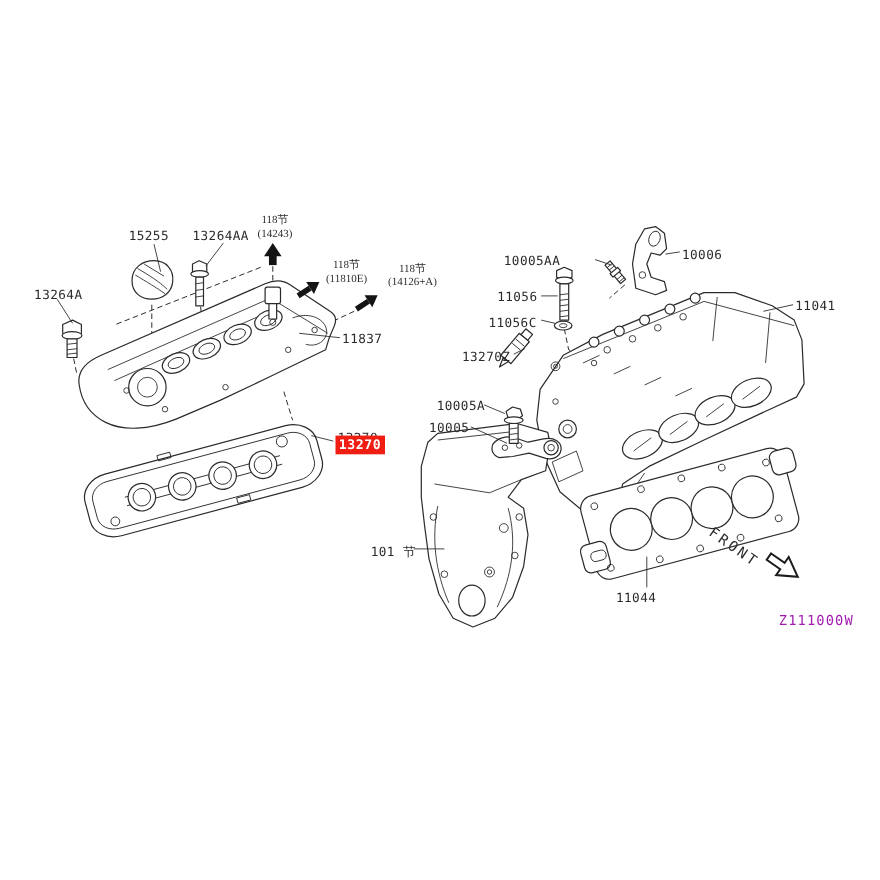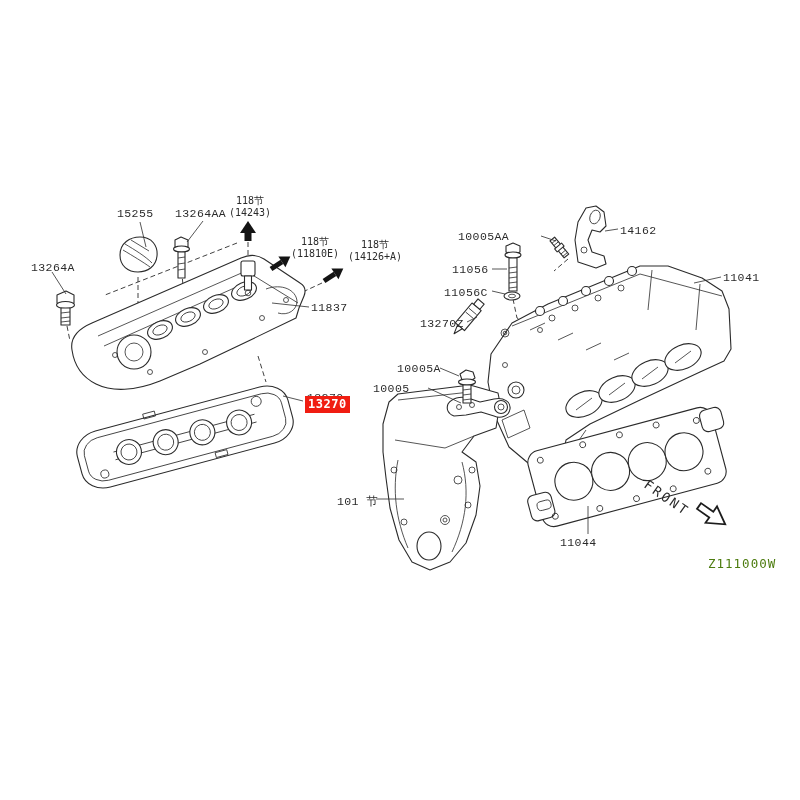--- a/index.html
+++ b/index.html
@@ -3,28 +3,28 @@
 <meta charset="utf-8">
 <style>
   html,body{margin:0;padding:0;background:#fff;}
   #stage{position:relative;width:800px;height:800px;background:#ffffff;overflow:hidden;
          font-family:"DejaVu Sans Mono", monospace;}
   svg{position:absolute;left:0;top:0;}
   .fw{fill:#ffffff;stroke:#2b2b2b;stroke-width:1.1;stroke-linejoin:round;}
   .thin{fill:none;stroke:#2b2b2b;stroke-width:0.8;}
   .dash{fill:none;stroke:#2b2b2b;stroke-width:0.9;stroke-dasharray:5 3;}
   .blk{fill:#141414;stroke:none;}
-  .lbl{position:absolute;font-size:11.5px;letter-spacing:0.4px;color:#2b2b2b;white-space:nowrap;z-index:3;font-family:Liberation Mono, monospace;}
-  .sec{position:absolute;font-size:10px;line-height:1.2;color:#2b2b2b;text-align:center;white-space:nowrap;z-index:3;}
+  .lbl{position:absolute;font-size:11.5px;letter-spacing:0.4px;color:#2b2b2b;white-space:nowrap;z-index:3;}
+  .sec{position:absolute;font-size:10px;line-height:1.2;color:#2b2b2b;text-align:center;white-space:nowrap;z-index:3;font-family:Liberation Serif, serif;}
   .badge{position:absolute;background:#f01d12;color:#fff;font-weight:bold;font-size:12px;
          padding:1px 3px 2px 3px;letter-spacing:0.5px;z-index:4;}
   .hidden-label{z-index:2;}
   .front-label{position:absolute;left:650px;top:477px;font-size:13px;letter-spacing:2.5px;
          color:#2b2b2b;transform:rotate(35deg);transform-origin:0 0;z-index:3;}
-  .code-label{position:absolute;left:708px;top:556px;font-size:12.5px;letter-spacing:1px;color:#4d7c0f;z-index:3;}
+  .code-label{position:absolute;left:708px;top:556px;font-size:12.5px;letter-spacing:1px;color:#a21caf;z-index:3;}
 </style>
 </head>
 <body>
 
 <div id="stage">
 
   <svg width="800" height="800" viewBox="0 0 800 800">
 
     <g>
       <path class="dash" d="M237,243 L105,295"></path>
@@ -318,26 +318,26 @@
   </div>
   <div class="sec" style="left:340px;top:239px;width:70px">
     <span>118节</span><br>
     <span>(14126+A)</span>
   </div>
 
   <div class="lbl hidden-label" style="left:307px;top:391px">13270</div>
   <div class="badge" style="left:305px;top:396px">13270</div>
 
   <div class="lbl" style="left:458px;top:230px">10005AA</div>
-  <div class="lbl" style="left:620px;top:224px">14162</div>
+  <div class="lbl" style="left:620px;top:224px">10006</div>
   <div class="lbl" style="left:452px;top:263px">11056</div>
   <div class="lbl" style="left:444px;top:286px">11056C</div>
   <div class="lbl" style="left:420px;top:317px">13270Z</div>
   <div class="lbl" style="left:723px;top:271px">11041</div>
   <div class="lbl" style="left:397px;top:362px">10005A</div>
-  <div class="lbl" style="left:373px;top:382px">10005</div>
+  <div class="lbl" style="left:390px;top:382px">10005</div>
   <div class="lbl" style="left:337px;top:494px">101 节</div>
   <div class="lbl" style="left:560px;top:536px">11044</div>
 
   <div class="front-label">FRONT</div>
   <div class="code-label">Z111000W</div>
 
 </div>
 
 </body></html>

